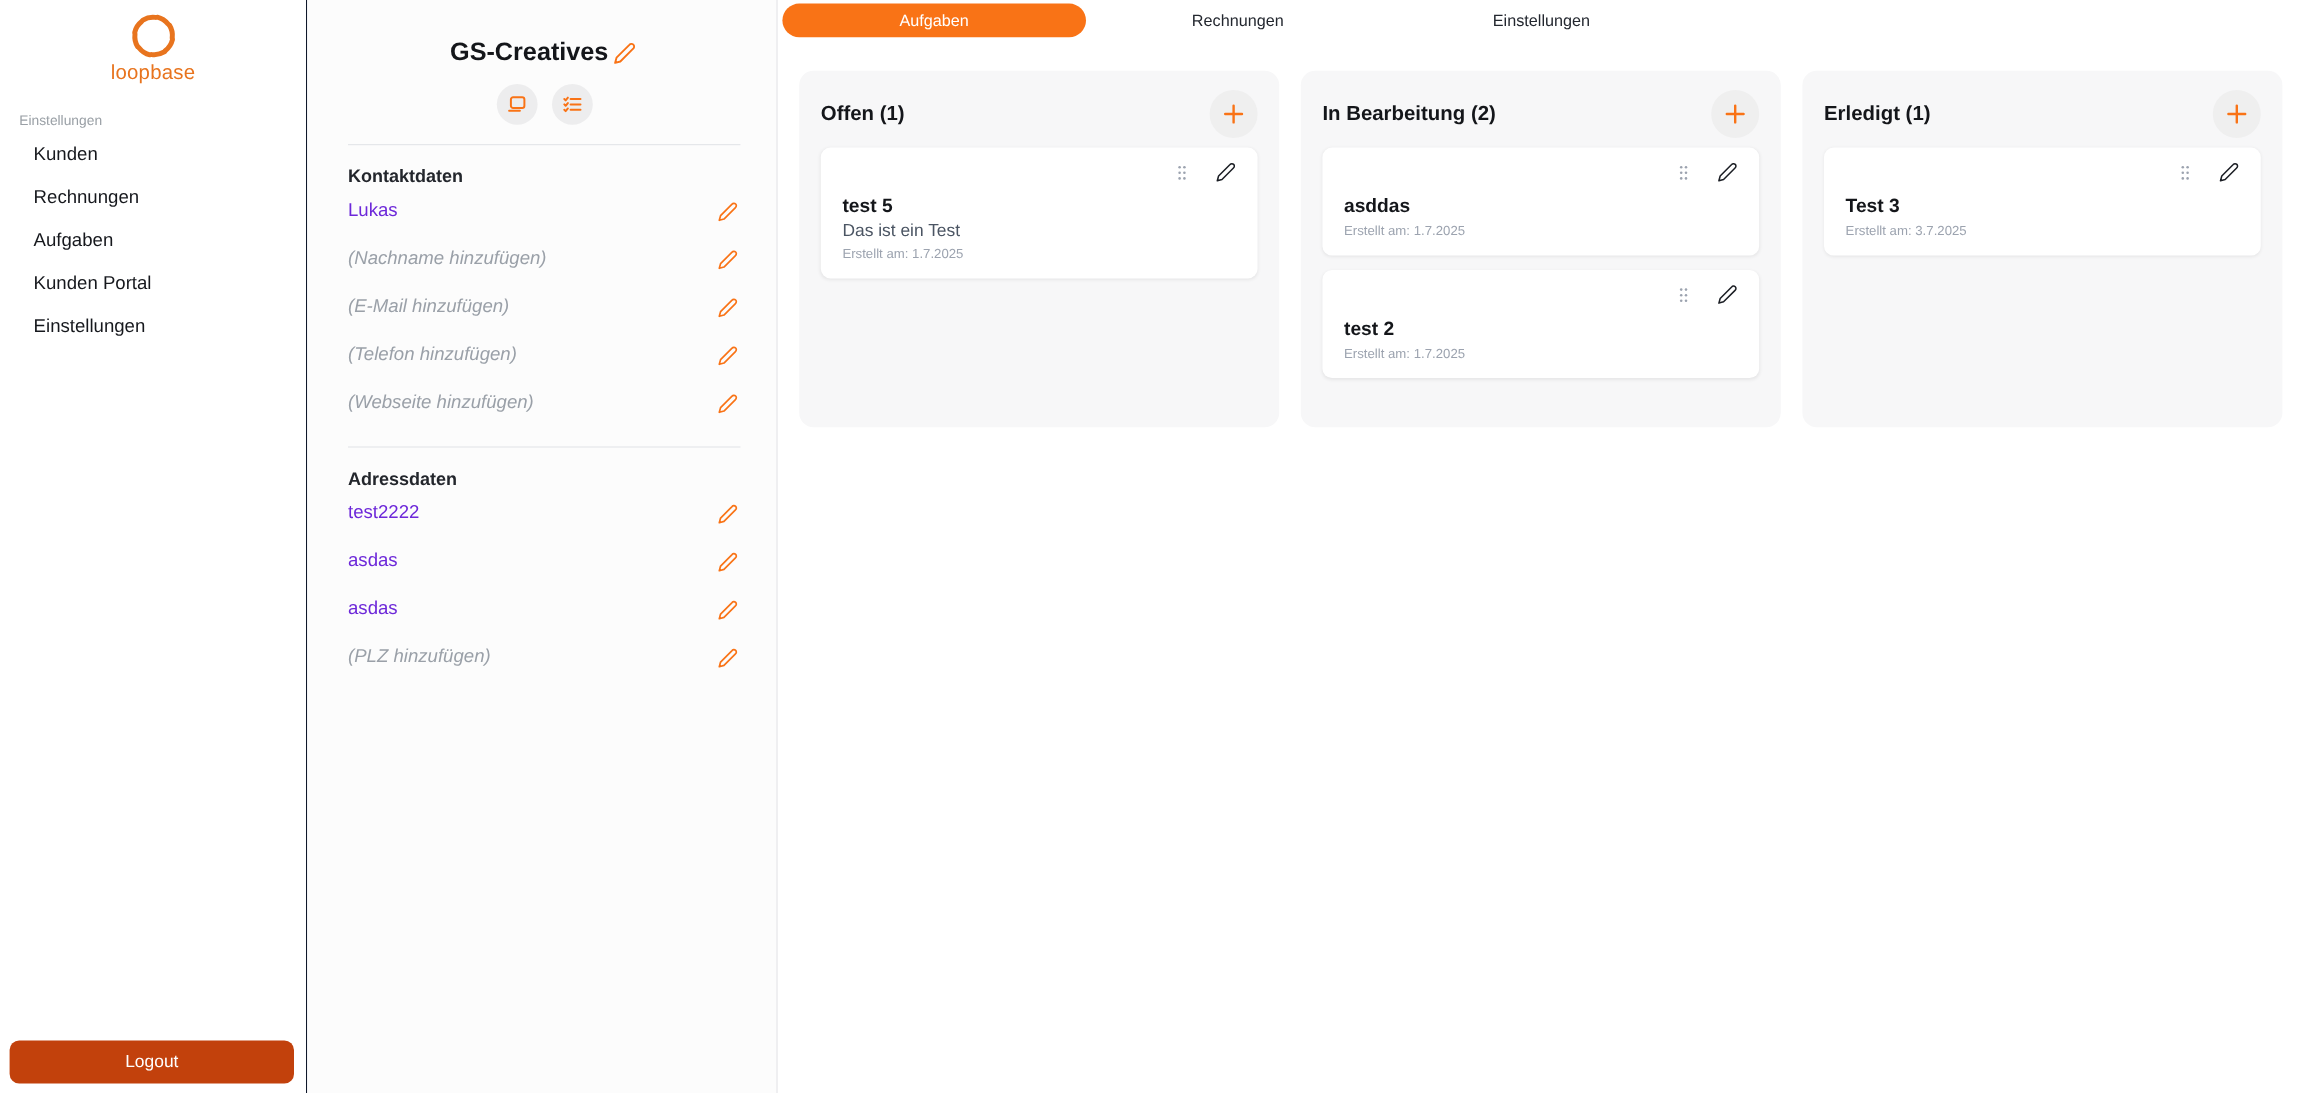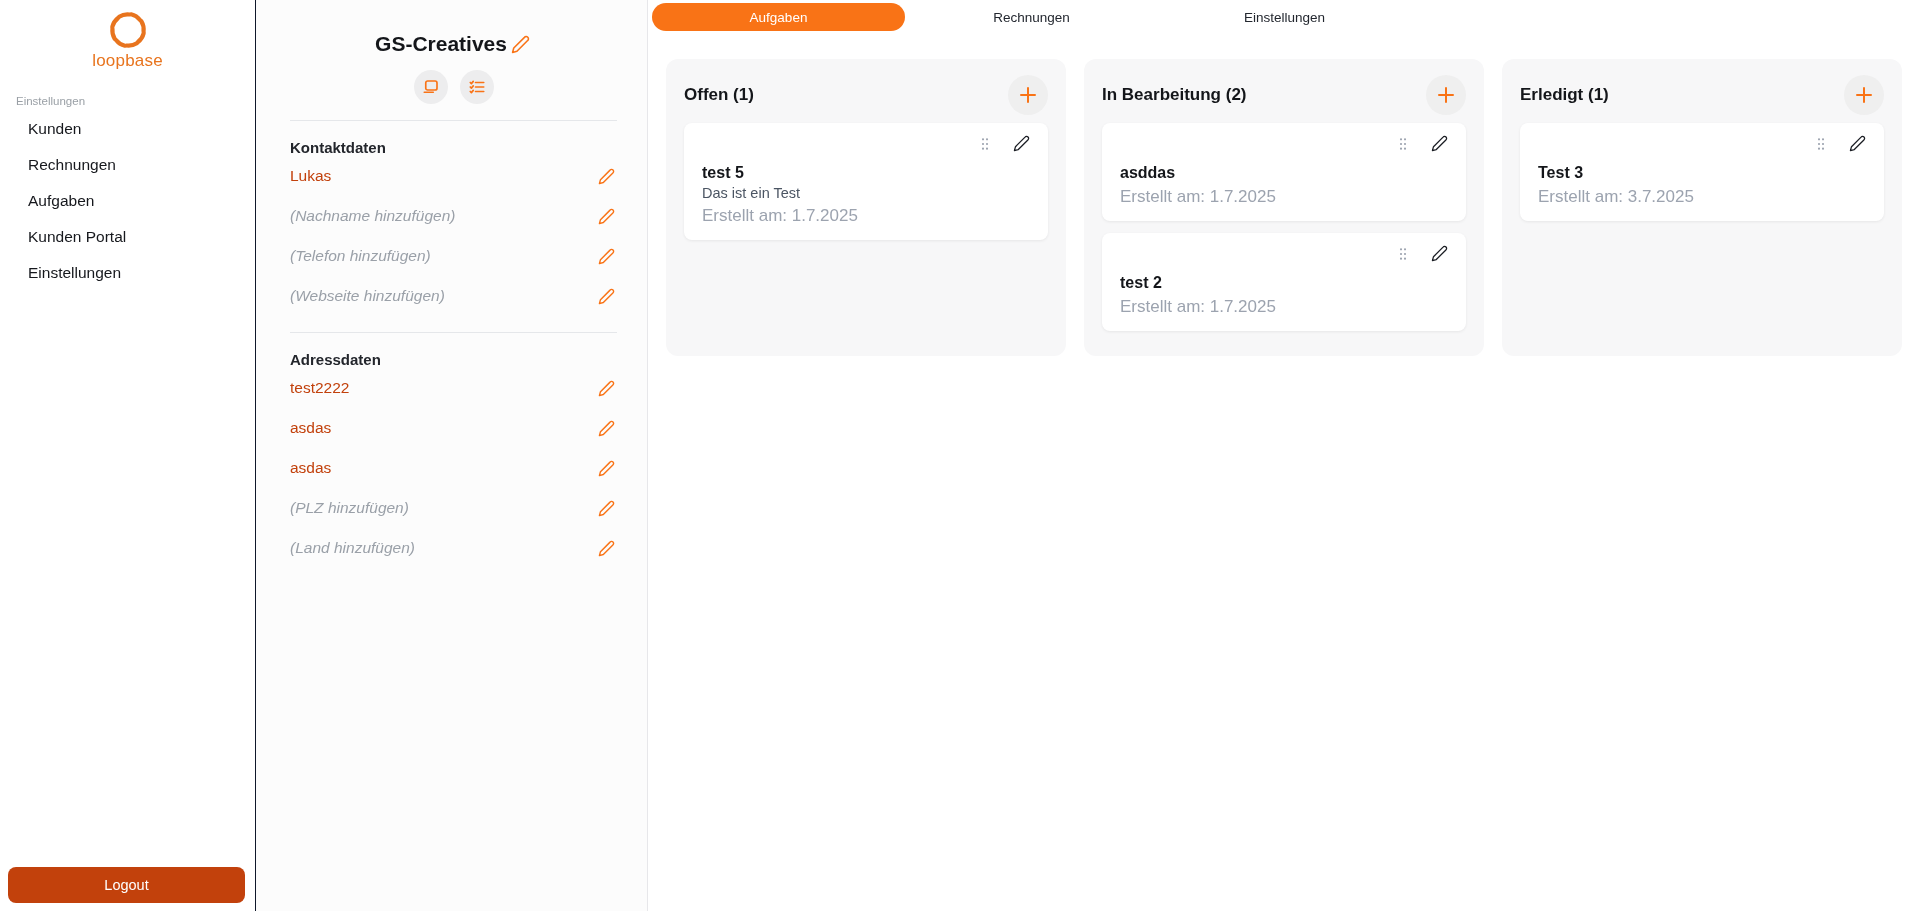--- a/index.html
+++ b/index.html
@@ -25,21 +25,21 @@
   .panel-title-row { display:flex; align-items:center; justify-content:center; gap:2px;
     margin-top:32px; }
   .panel-title { font-size:21px; font-weight:bold; color:#14161a; }
   .panel-actions { display:flex; justify-content:center; gap:12px; margin-top:14px; }
   .circle-btn { width:34px; height:34px; border-radius:50%; background:#ededee;
     border:none; display:flex; align-items:center; justify-content:center;
     color:#f97316; cursor:pointer; }
   .divider { border-top:1px solid #e5e7ea; margin-top:16px; }
   .section-heading { font-size:15px; font-weight:bold; color:#23262c; margin-top:18px; }
   .field-row { height:40px; display:flex; align-items:center; justify-content:space-between; }
-  .field-value { font-size:15.5px; color:#c2410c; }
+  .field-value { font-size:15.5px; color:#6d28d9; }
   .field-value.placeholder { font-style:italic; color:#9aa0a8; }
   .edit-btn { background:none; border:none; color:#f97316; cursor:pointer;
     display:flex; align-items:center; padding:2px; }
   
   .main { position:absolute; left:649px; top:0; right:0; bottom:0; background:#ffffff; }
   .tabs { display:flex; margin-left:3px; height:34px; align-items:center; }
   .tab { width:253px; height:34px; display:flex; align-items:center; justify-content:center;
     font-size:13.5px; color:#23272f; cursor:pointer; }
   .tab.active { background:#f97316; color:#ffffff; border-radius:17px; height:28px; }
   .board { display:flex; gap:18px; padding:25px 0 0 17px; align-items:flex-start; }
@@ -51,21 +51,21 @@
   .add-btn { width:40px; height:40px; border-radius:50%; background:#efefef; border:none;
     color:#f97316; display:flex; align-items:center; justify-content:center; cursor:pointer; }
   .card { background:#ffffff; border-radius:8px; box-shadow:0 1px 3px rgba(0,0,0,.07);
     padding:12px 18px 14px; margin-bottom:12px; }
   .card-icons { display:flex; justify-content:flex-end; align-items:center; gap:20px;
     margin-bottom:12px; }
   .drag-handle { color:#9ca3af; cursor:grab; display:flex; }
   .card-edit { background:none; border:none; color:#1b1e24; cursor:pointer; display:flex; padding:0; }
   .card-title { font-size:16px; font-weight:bold; color:#14161a; }
   .card-desc { font-size:14.5px; color:#4b5563; margin-top:3px; }
-  .card-date { font-size:17px; color:#9ca3af; margin-top:5px; }
+  .card-date { font-size:11px; color:#9ca3af; margin-top:5px; }
   svg { display:block; }
 </style>
 </head>
 <body>
 
 <aside class="sidebar">
   <div class="logo-wrap">
     <span>
       <svg width="46" height="46" viewBox="-22 -22 44 44" fill="none" stroke="#e8741e" stroke-width="4" stroke-linecap="round">
         <g>
@@ -157,20 +157,30 @@
     <span class="field-value placeholder">(Nachname hinzufügen)</span>
     <button class="edit-btn">
         <span>
           <svg width="17" height="17" viewBox="0 0 24 24" fill="none" stroke="currentColor" stroke-width="2" stroke-linecap="round" stroke-linejoin="round">
             <path d="M17 3a2.85 2.83 0 1 1 4 4L7.5 20.5 2 22l1.5-5.5Z"></path>
           </svg>
         </span>
       </button>
   </div>
   <div class="field-row">
+    <span class="field-value placeholder">(E-Mail hinzufügen)</span>
+    <button class="edit-btn">
+        <span>
+          <svg width="17" height="17" viewBox="0 0 24 24" fill="none" stroke="currentColor" stroke-width="2" stroke-linecap="round" stroke-linejoin="round">
+            <path d="M17 3a2.85 2.83 0 1 1 4 4L7.5 20.5 2 22l1.5-5.5Z"></path>
+          </svg>
+        </span>
+      </button>
+  </div>
+  <div class="field-row">
     <span class="field-value placeholder">(Telefon hinzufügen)</span>
     <button class="edit-btn">
         <span>
           <svg width="17" height="17" viewBox="0 0 24 24" fill="none" stroke="currentColor" stroke-width="2" stroke-linecap="round" stroke-linejoin="round">
             <path d="M17 3a2.85 2.83 0 1 1 4 4L7.5 20.5 2 22l1.5-5.5Z"></path>
           </svg>
         </span>
       </button>
   </div>
   <div class="field-row">
@@ -212,30 +222,20 @@
     <button class="edit-btn">
         <span>
           <svg width="17" height="17" viewBox="0 0 24 24" fill="none" stroke="currentColor" stroke-width="2" stroke-linecap="round" stroke-linejoin="round">
             <path d="M17 3a2.85 2.83 0 1 1 4 4L7.5 20.5 2 22l1.5-5.5Z"></path>
           </svg>
         </span>
       </button>
   </div>
   <div class="field-row">
     <span class="field-value placeholder">(PLZ hinzufügen)</span>
-    <button class="edit-btn">
-        <span>
-          <svg width="17" height="17" viewBox="0 0 24 24" fill="none" stroke="currentColor" stroke-width="2" stroke-linecap="round" stroke-linejoin="round">
-            <path d="M17 3a2.85 2.83 0 1 1 4 4L7.5 20.5 2 22l1.5-5.5Z"></path>
-          </svg>
-        </span>
-      </button>
-  </div>
-  <div class="field-row">
-    <span class="field-value placeholder">(Land hinzufügen)</span>
     <button class="edit-btn">
         <span>
           <svg width="17" height="17" viewBox="0 0 24 24" fill="none" stroke="currentColor" stroke-width="2" stroke-linecap="round" stroke-linejoin="round">
             <path d="M17 3a2.85 2.83 0 1 1 4 4L7.5 20.5 2 22l1.5-5.5Z"></path>
           </svg>
         </span>
       </button>
   </div>
 </section>
 

